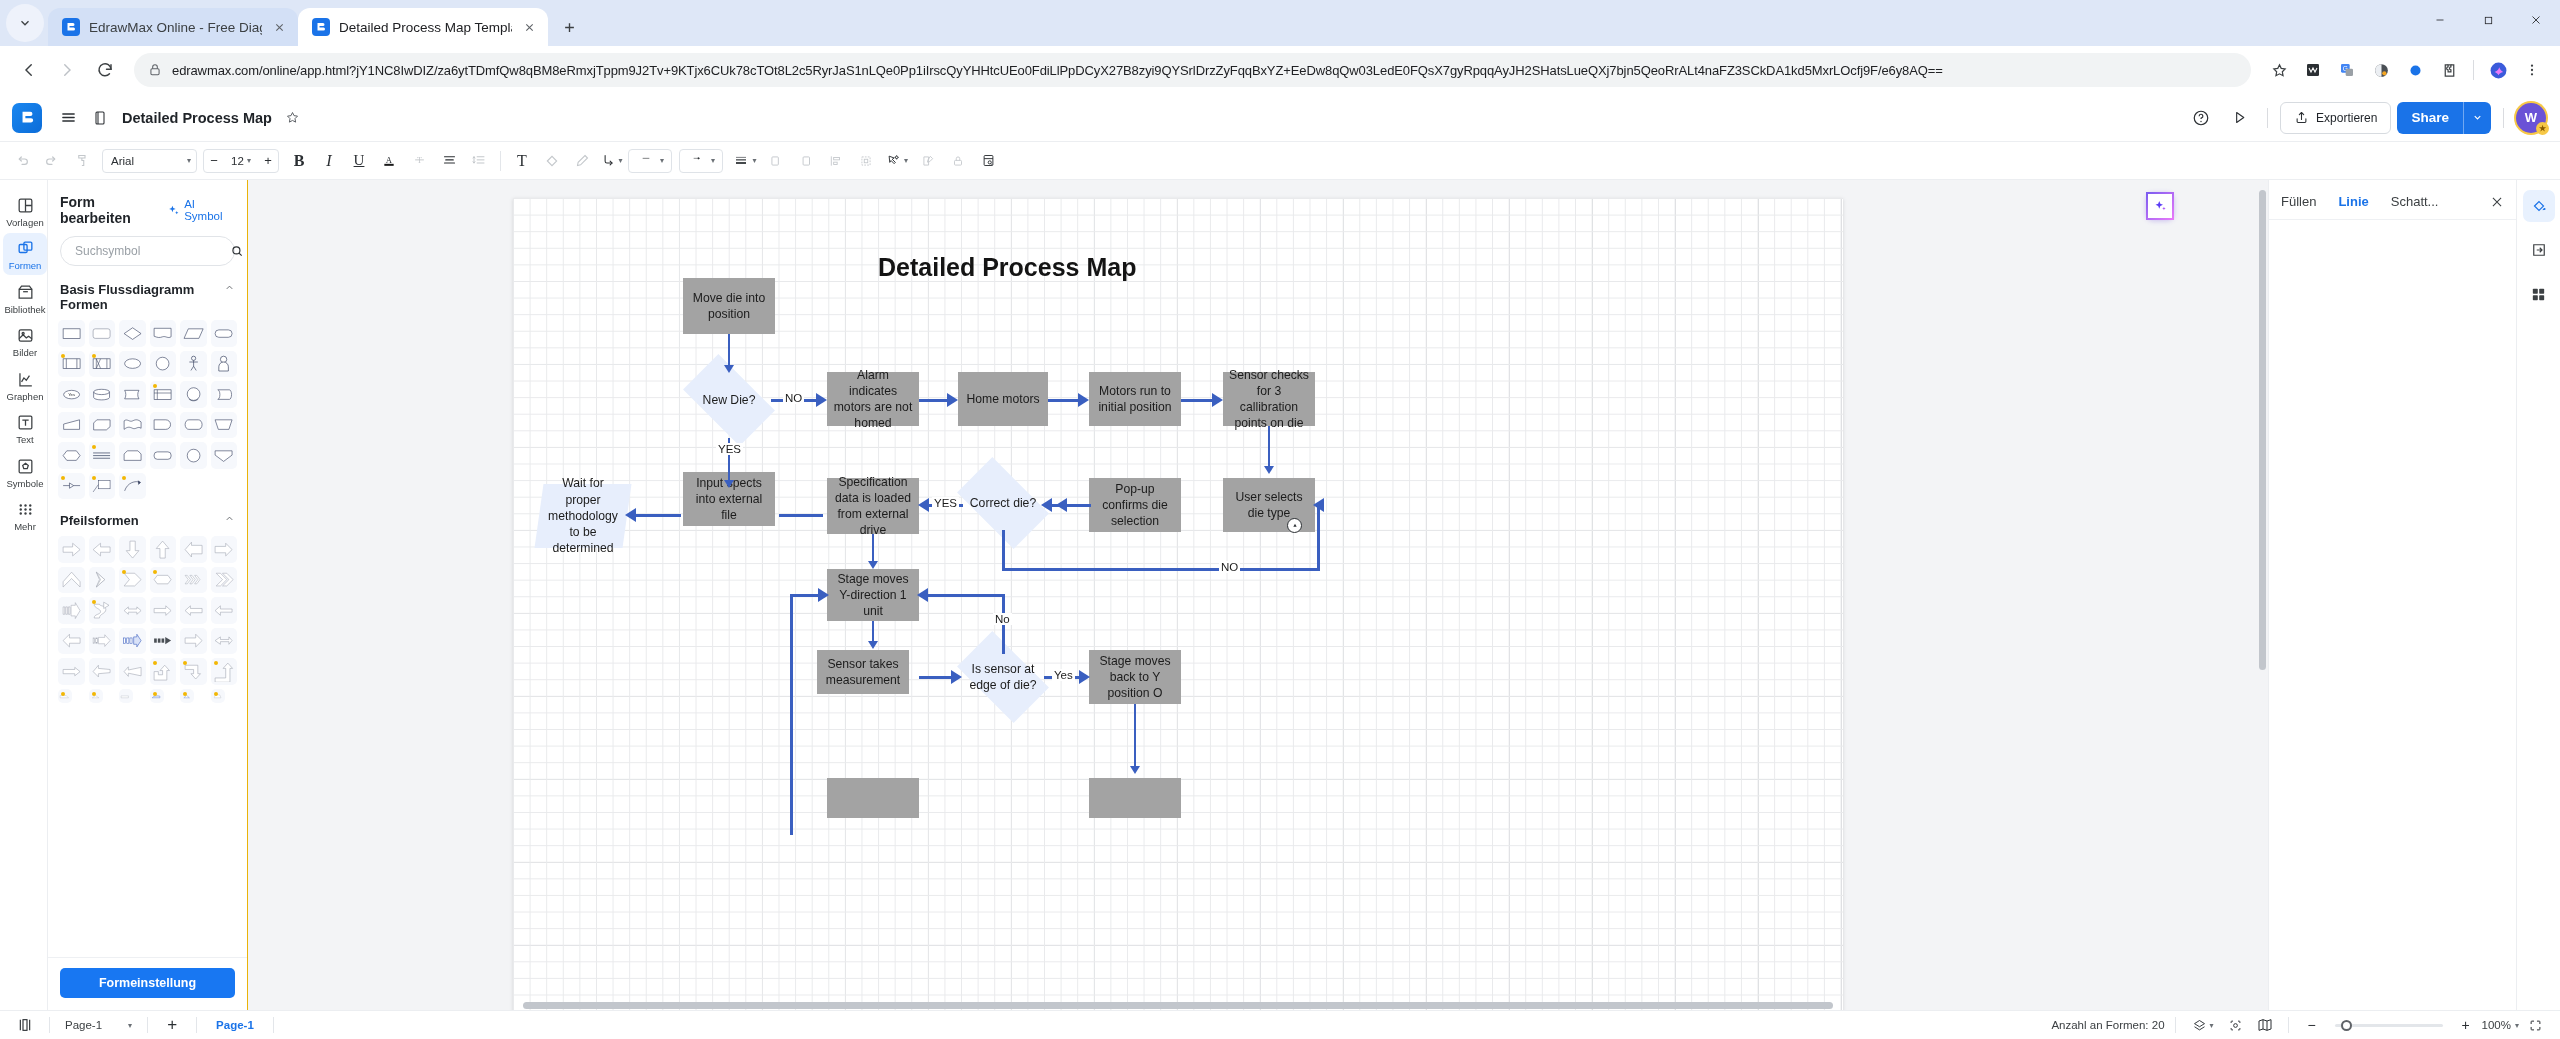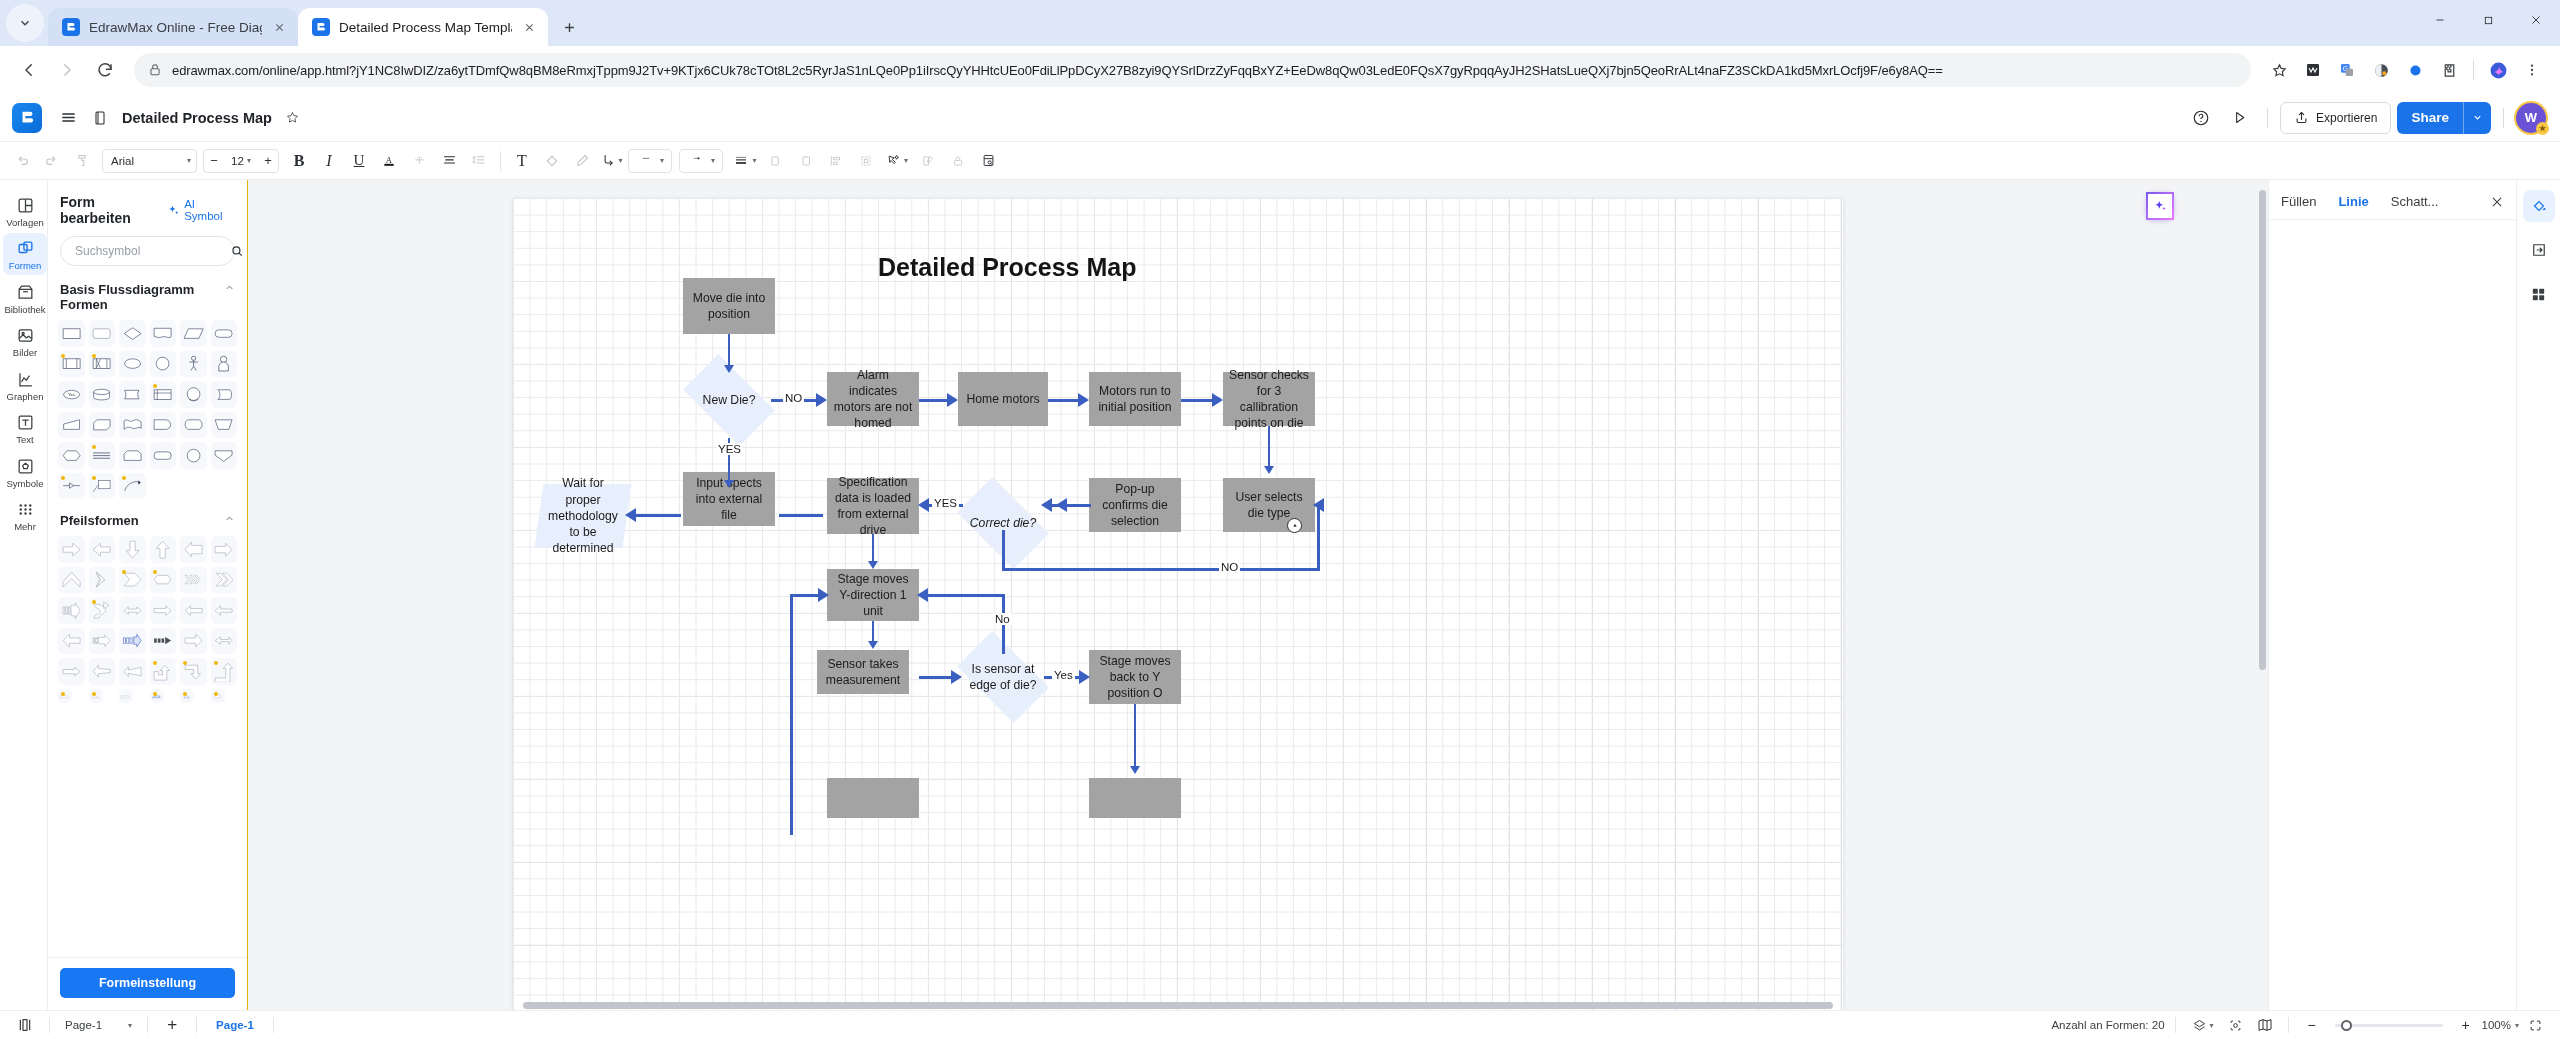--- a/index.html
+++ b/index.html
@@ -1204,21 +1204,21 @@
             <span>Sensor checks for 3 callibration points on die</span>
           </div>
 
         <div class="node" style="left:710px; top:280px; width:92px; height:54px;">
             <span>User selects die type</span>
           </div>
         <div class="node" style="left:576px; top:280px; width:92px; height:54px;">
             <span>Pop-up confirms die selection</span>
           </div>
 
-        <div class="node diamond" style="left:450px; top:300px; width:80px; height:50px;font-style:italic;">
+        <div class="node diamond" style="left:450px; top:280px; width:80px; height:50px;">
           <span class="dshape"></span>
           <span class="dtxt">Correct die?</span>
         </div>
 
         <div class="node" style="left:314px; top:280px; width:92px; height:56px;">
             <span>Specification data is loaded from external drive</span>
           </div>
         <div class="node" style="left:170px; top:274px; width:92px; height:54px;">
             <span>Input spects into external file</span>
           </div>

